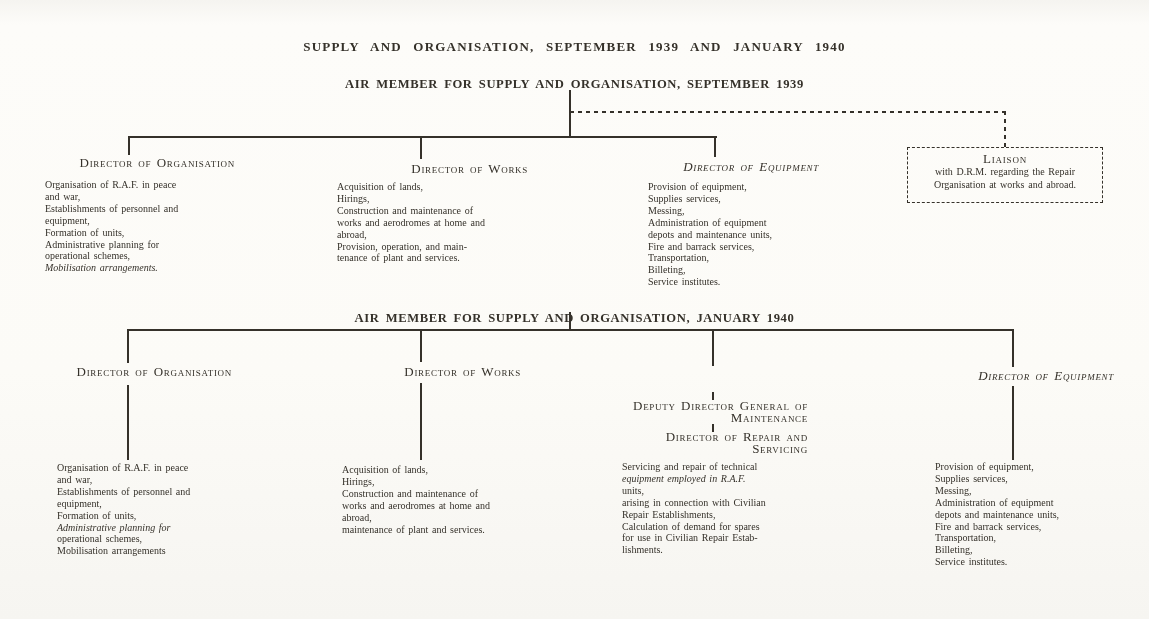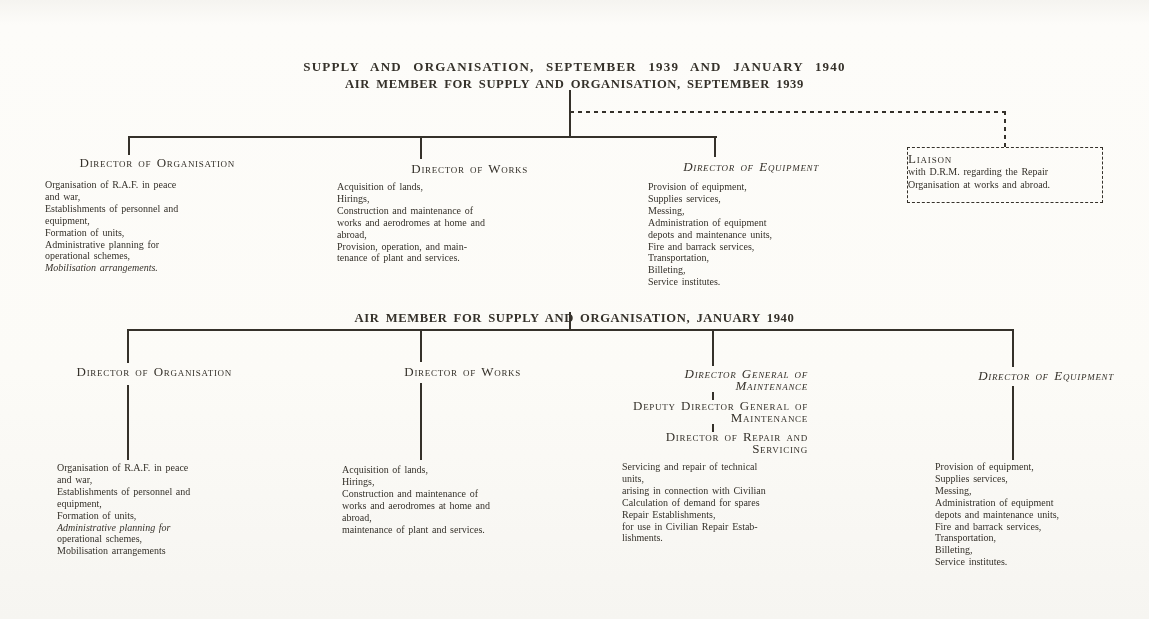--- a/index.html
+++ b/index.html
@@ -14,21 +14,21 @@
     width:1149px;height:619px;
     margin:0 auto;
     background:linear-gradient(180deg,#f5f4f0 0,#fdfcf9 4%,var(--paper) 60%,#f6f5f1 100%);
     font-family:"Liberation Serif","DejaVu Serif",serif;
     color:var(--ink);
     overflow:hidden;
   }
   .title-main{
     position:absolute;top:39px;left:0;width:100%;
     text-align:center;font-size:13px;font-weight:bold;
-    letter-spacing:1.2px;word-spacing:7px;margin-top:20px;
+    letter-spacing:1.2px;word-spacing:7px;
   }
   .chart-title{
     position:absolute;left:0;width:100%;
     text-align:center;font-size:12.6px;font-weight:bold;
     letter-spacing:.6px;word-spacing:2.5px;
   }
   .t1{top:77px;}
   .t2{top:302px;margin-top:9px;}
   
   .hline,.vline{position:absolute;background:var(--ink);}
@@ -52,21 +52,21 @@
     position:absolute;
     font-size:10px;line-height:11.9px;
     word-spacing:1.2px;
   }
   .body-text .bl{white-space:nowrap;}
   
   .liaison{
     position:absolute;left:907px;top:147px;width:196px;height:56px;
     border:1.5px dashed var(--ink);
     box-sizing:border-box;
-    text-align:left;
+    text-align:center;
     padding-top:4px;
   }
   .liaison .lh{
     font-variant:small-caps;font-size:13px;line-height:13px;letter-spacing:.8px;
   }
   .liaison .body-text{position:static;line-height:13px;}
   .liaison .body-text .bl{white-space:nowrap;}
 </style>
 </head>
 <body>
@@ -137,21 +137,20 @@
   <div class="vline" style="left:420px;top:329px;height:33px;"></div>
   <div class="vline" style="left:420px;top:383px;height:77px;"></div>
   <div class="vline" style="left:712px;top:329px;height:37px;"></div>
   <div class="vline" style="left:712px;top:392px;height:8px;"></div>
   <div class="vline" style="left:712px;top:424px;height:8px;"></div>
   <div class="vline" style="left:1012px;top:329px;height:38px;"></div>
   <div class="vline" style="left:1012px;top:386px;height:74px;"></div>
 
   <div class="col-header" style="left:37px;top:366px;width:195px;">Director of Organisation</div>
   <div class="col-header" style="left:321px;top:366px;width:200px;">Director of Works</div>
-  <div class="col-header it" style="left:618px;top:368px;width:190px;">Director General of Maintenance</div>
   <div class="col-header" style="left:618px;top:400px;width:190px;">Deputy Director General of Maintenance</div>
   <div class="col-header" style="left:618px;top:431px;width:190px;">Director of Repair and Servicing</div>
   <div class="col-header it" style="left:914px;top:370px;width:200px;">Director of Equipment</div>
 
   <div class="body-text" style="left:57px;top:462px;width:235px;">
       <div class="bl">Organisation of R.A.F. in peace</div>
       <div class="bl">and war,</div>
       <div class="bl">Establishments of personnel and</div>
       <div class="bl">equipment,</div>
       <div class="bl">Formation of units,</div>
@@ -162,24 +161,25 @@
   <div class="body-text" style="left:342px;top:464px;width:240px;">
       <div class="bl">Acquisition of lands,</div>
       <div class="bl">Hirings,</div>
       <div class="bl">Construction and maintenance of</div>
       <div class="bl">works and aerodromes at home and</div>
       <div class="bl">abroad,</div>
       <div class="bl">maintenance of plant and services.</div>
     </div>
   <div class="body-text" style="left:622px;top:461px;width:240px;">
       <div class="bl">Servicing and repair of technical</div>
+      <div class="bl it">equipment employed in R.A.F.</div>
       <div class="bl">units,</div>
       <div class="bl">arising in connection with Civilian</div>
+      <div class="bl">Repair Establishments,</div>
       <div class="bl">Calculation of demand for spares</div>
-      <div class="bl">Repair Establishments,</div>
       <div class="bl">for use in Civilian Repair Estab-</div>
       <div class="bl">lishments.</div>
     </div>
   <div class="body-text" style="left:935px;top:461px;width:230px;">
       <div class="bl">Provision of equipment,</div>
       <div class="bl">Supplies services,</div>
       <div class="bl">Messing,</div>
       <div class="bl">Administration of equipment</div>
       <div class="bl">depots and maintenance units,</div>
       <div class="bl">Fire and barrack services,</div>

